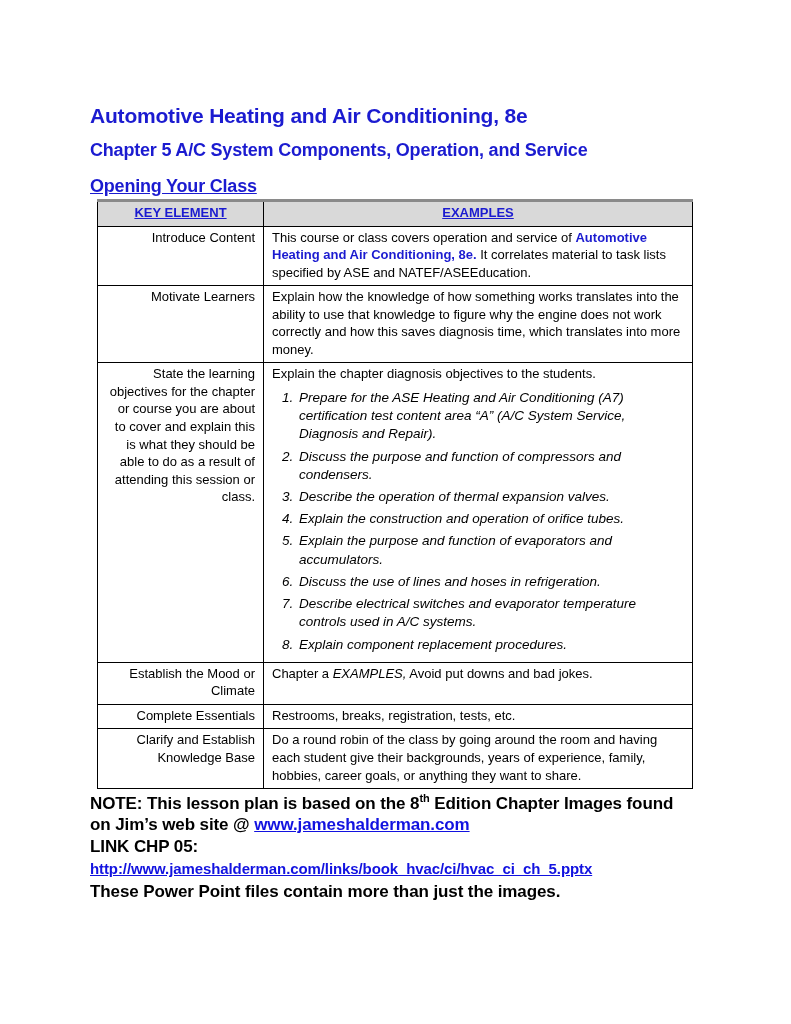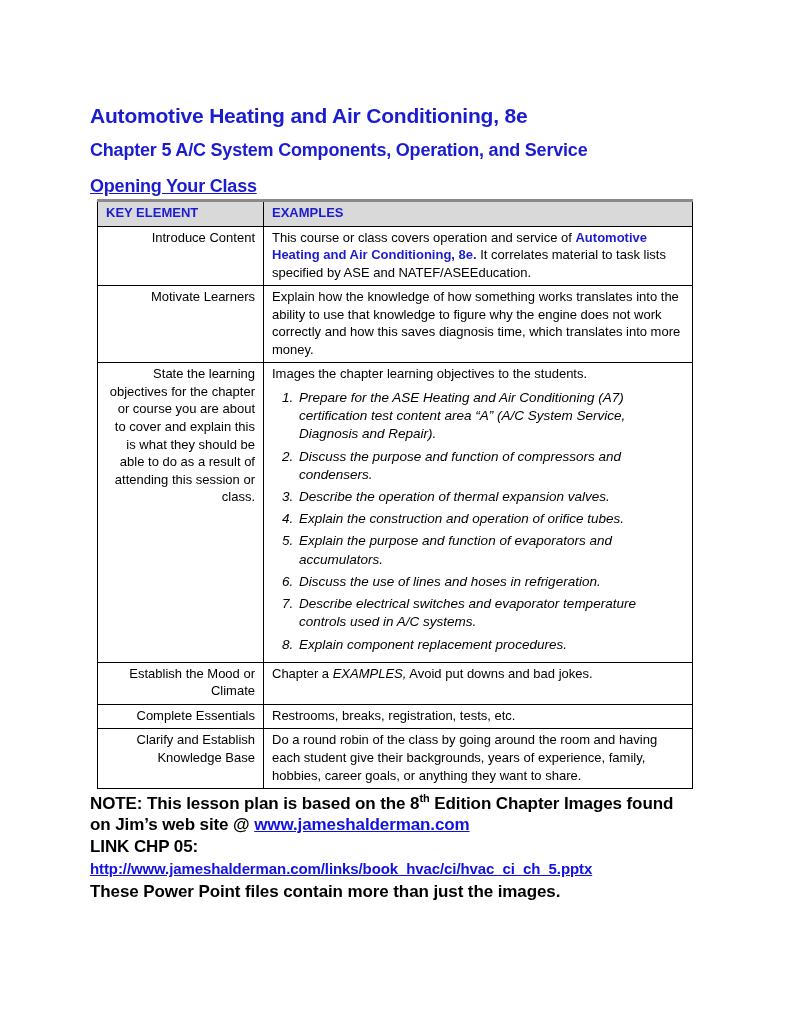--- a/index.html
+++ b/index.html
@@ -61,25 +61,26 @@
     border: 1px solid #000;
     vertical-align: top;
     padding: 2px 8px 4px 8px;
     font-size: 13px;
     line-height: 1.35;
   }
   table.lesson-table col.key-col { width: 166px; }
   thead th {
     background: var(--header-bg);
     color: var(--heading-blue);
-    text-align: left;
+    text-align: center;
     font-size: 14px;
     font-weight: bold;
     padding-top: 1px;
     padding-bottom: 2px;
+    text-decoration: underline;
   }
   td.key-cell {
     font-weight: normal;
     text-align: right;
   }
   .hl-blue {
     color: var(--heading-blue);
     font-weight: bold;
   }
   .ital { font-style: italic; }
@@ -148,21 +149,21 @@
           <td class="key-cell">Introduce Content</td>
           <td><span>This course or class covers operation and service of </span><span class="hl-blue">Automotive Heating and Air Conditioning, 8e.</span><span> It correlates material to task lists specified by ASE and NATEF/ASEEducation.</span></td>
         </tr>
         <tr>
           <td class="key-cell">Motivate Learners</td>
           <td>Explain how the knowledge of how something works translates into the ability to use that knowledge to figure why the engine does not work correctly and how this saves diagnosis time, which translates into more money.</td>
         </tr>
         <tr>
           <td class="key-cell">State the learning objectives for the chapter or course you are about to cover and explain this is what they should be able to do as a result of attending this session or class.</td>
           <td>
-            <p class="objectives-intro">Images the chapter learning objectives to the students.</p>
+            <p class="objectives-intro">Explain the chapter diagnosis objectives to the students.</p>
             <ol class="objectives">
               <li>Prepare for the ASE Heating and Air Conditioning (A7) certification test content area “A” (A/C System Service, Diagnosis and Repair).</li>
               <li>Discuss the purpose and function of compressors and condensers.</li>
               <li>Describe the operation of thermal expansion valves.</li>
               <li>Explain the construction and operation of orifice tubes.</li>
               <li>Explain the purpose and function of evaporators and accumulators.</li>
               <li>Discuss the use of lines and hoses in refrigeration.</li>
               <li>Describe electrical switches and evaporator temperature controls used in A/C systems.</li>
               <li>Explain component replacement procedures.</li>
             </ol>

